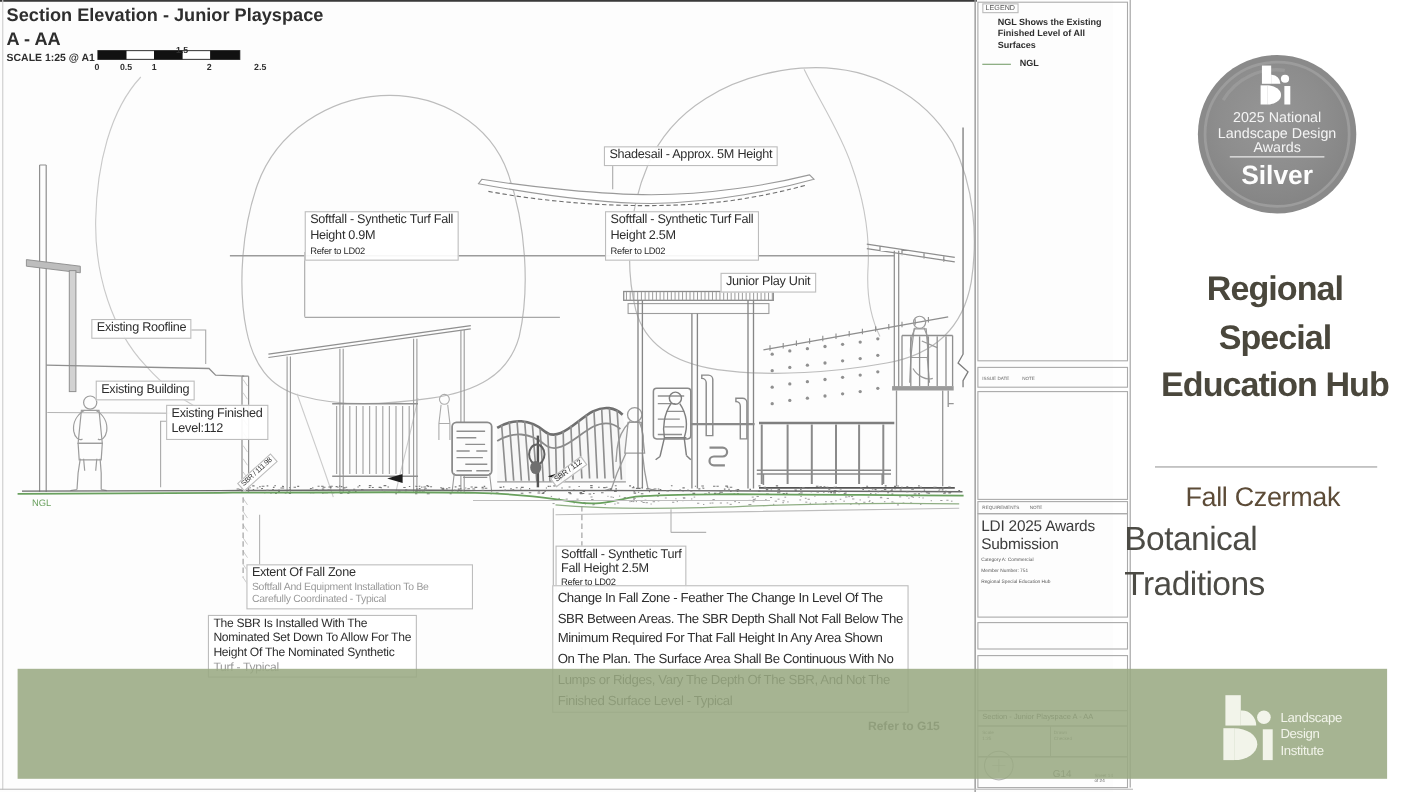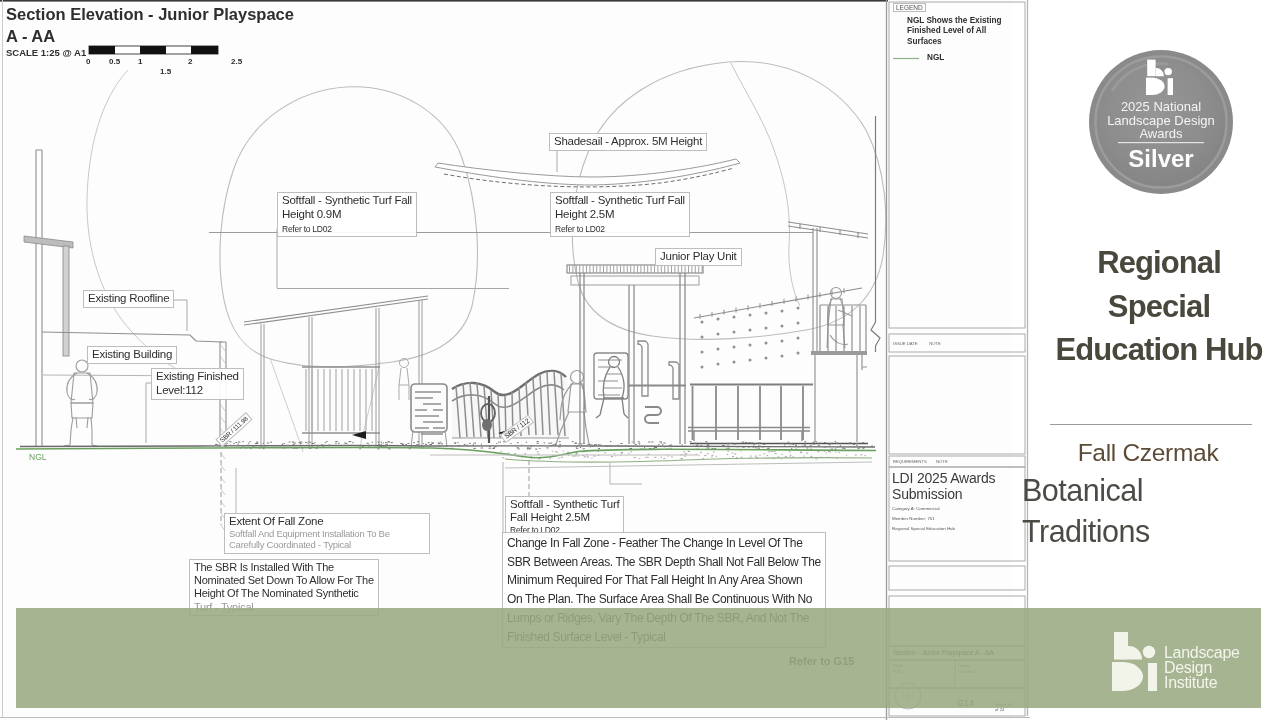--- a/index.html
+++ b/index.html
@@ -222,21 +222,21 @@
 <svg class="abs" style="left:0;top:0" width="260" height="80" viewBox="0 0 260 80">
 <rect x="89" y="46" width="129" height="8" fill="#fff" stroke="#444" stroke-width="1"></rect>
 <rect x="89" y="46" width="26" height="8" fill="#111"></rect>
 <rect x="140" y="46" width="26" height="8" fill="#111"></rect>
 <rect x="191" y="46" width="27" height="8" fill="#111"></rect>
 </svg>
 
 <div class="abs dk" style="left:86px;top:57px;font-size:8px;font-weight:bold;">0</div>
 <div class="abs dk" style="left:109px;top:57px;font-size:8px;font-weight:bold;">0.5</div>
 <div class="abs dk" style="left:138px;top:57px;font-size:8px;font-weight:bold;">1</div>
-<div class="abs dk" style="left:160px;top:67px;font-size:8px;font-weight:bold;text-align:right;">1.5</div>
+<div class="abs dk" style="left:160px;top:41px;font-size:8px;font-weight:bold;text-align:right;">1.5</div>
 <div class="abs dk" style="left:188px;top:57px;font-size:8px;font-weight:bold;">2</div>
 <div class="abs dk" style="left:211px;top:57px;font-size:8px;font-weight:bold;padding-left:20px;">2.5</div>
 
 <div class="lbl" style="left:549px;top:133px;font-size:11.5px;">Shadesail - Approx. 5M Height</div>
 
 <div class="lbl" style="left:277px;top:192px;font-size:11.5px;">Softfall - Synthetic Turf Fall<br>Height 0.9M<br><span style="font-size:8.5px;">Refer to LD02</span></div>
 
 <div class="lbl" style="left:550px;top:192px;font-size:11.5px;">Softfall - Synthetic Turf Fall<br>Height 2.5M<br><span style="font-size:8.5px;">Refer to LD02</span></div>
 
 <div class="lbl" style="left:655px;top:248px;font-size:11.5px;">Junior Play Unit</div>
@@ -328,19 +328,19 @@
 <g fill="#f2f4ea">
  <rect x="2" y="4" width="14" height="27.6"></rect>
  <path d="M16,18 h1 a13,13.6 0 0 1 13,13.6 h-14 z"></path>
  <circle cx="37" cy="24" r="6.2"></circle>
  <rect x="0" y="34" width="10" height="29"></rect>
  <path d="M10,34 a21,14.5 0 0 1 0,29 z"></path>
  <rect x="36" y="35" width="9" height="28"></rect>
 </g>
 </svg>
 
-<div class="abs" style="left:1164px;top:645px;font-size:16px;color:#f2f4ea;line-height:15.2px;letter-spacing:-0.3px;">Landscape<br>Design<br>Institute</div>
+<div class="abs" style="left:1164px;top:645px;font-size:12px;color:#f2f4ea;line-height:15.2px;letter-spacing:-0.3px;">Landscape<br>Design<br>Institute</div>
 
 <div class="abs" style="left:2px;top:0;width:1px;height:718px;background:#cccccc;"></div>
 
 <div class="abs" style="left:0;top:717px;width:1030px;height:1px;background:#bbbbbb;"></div>
 
 </div>
 
 </body></html>

